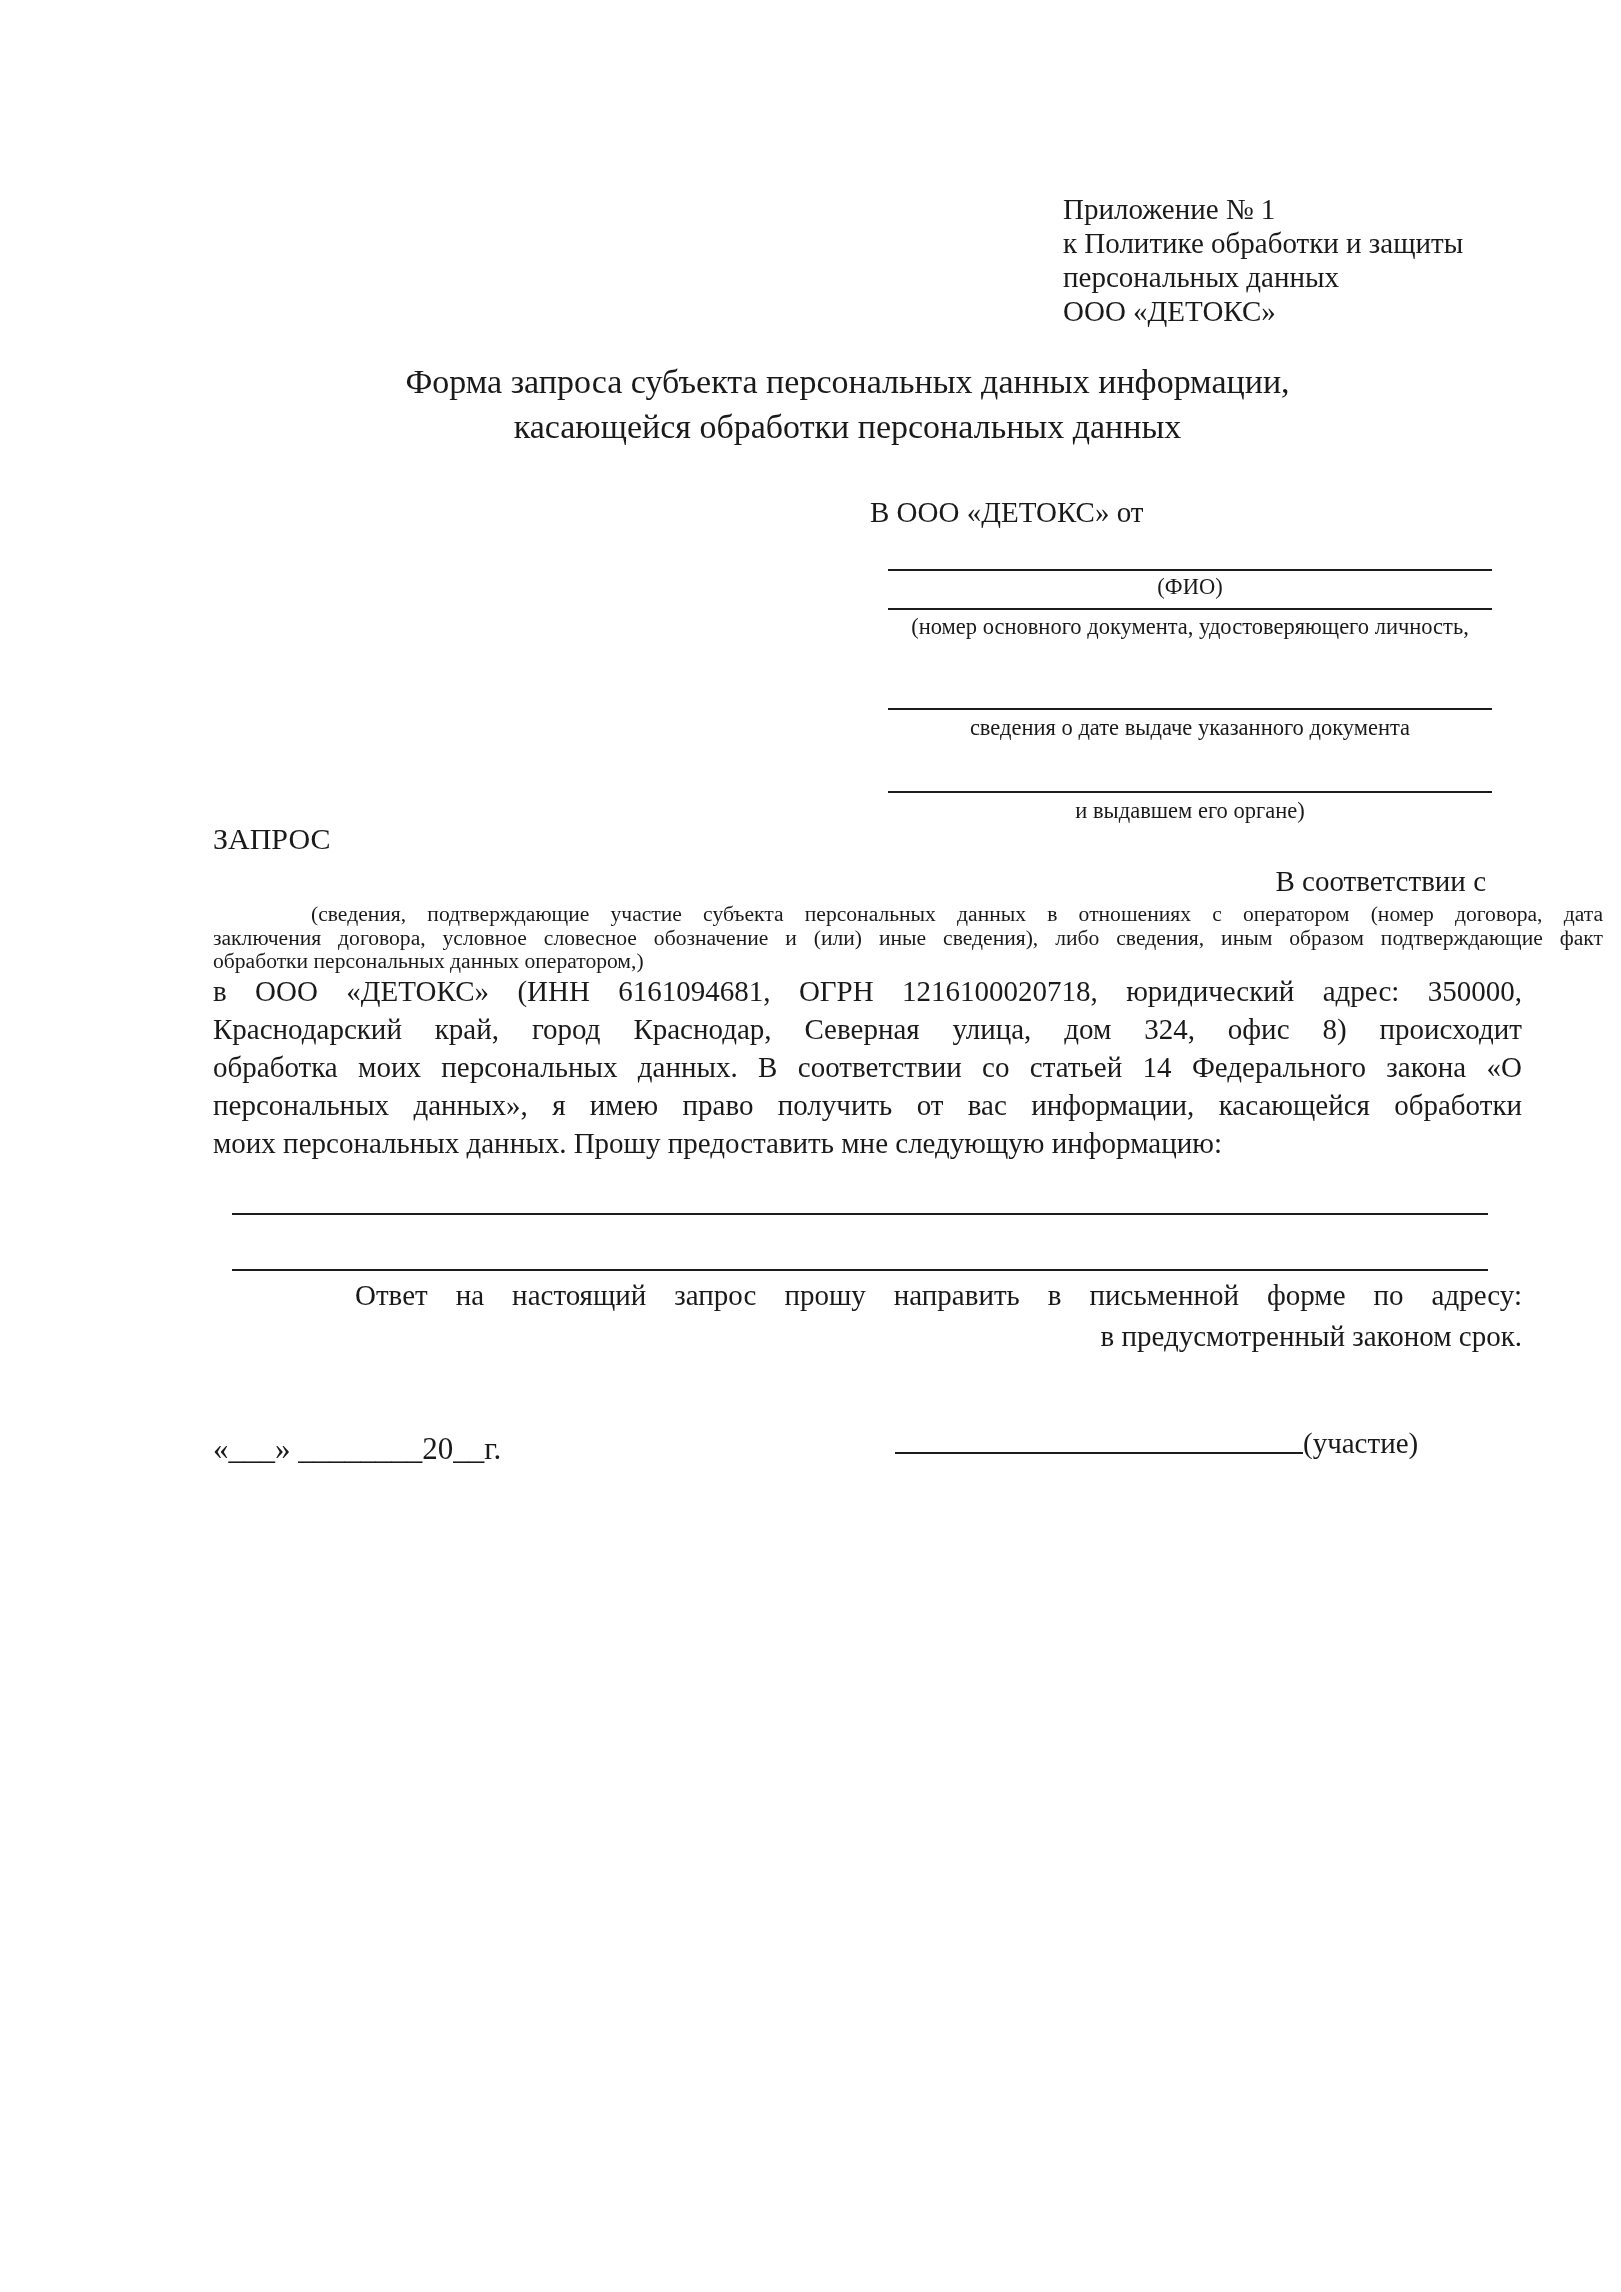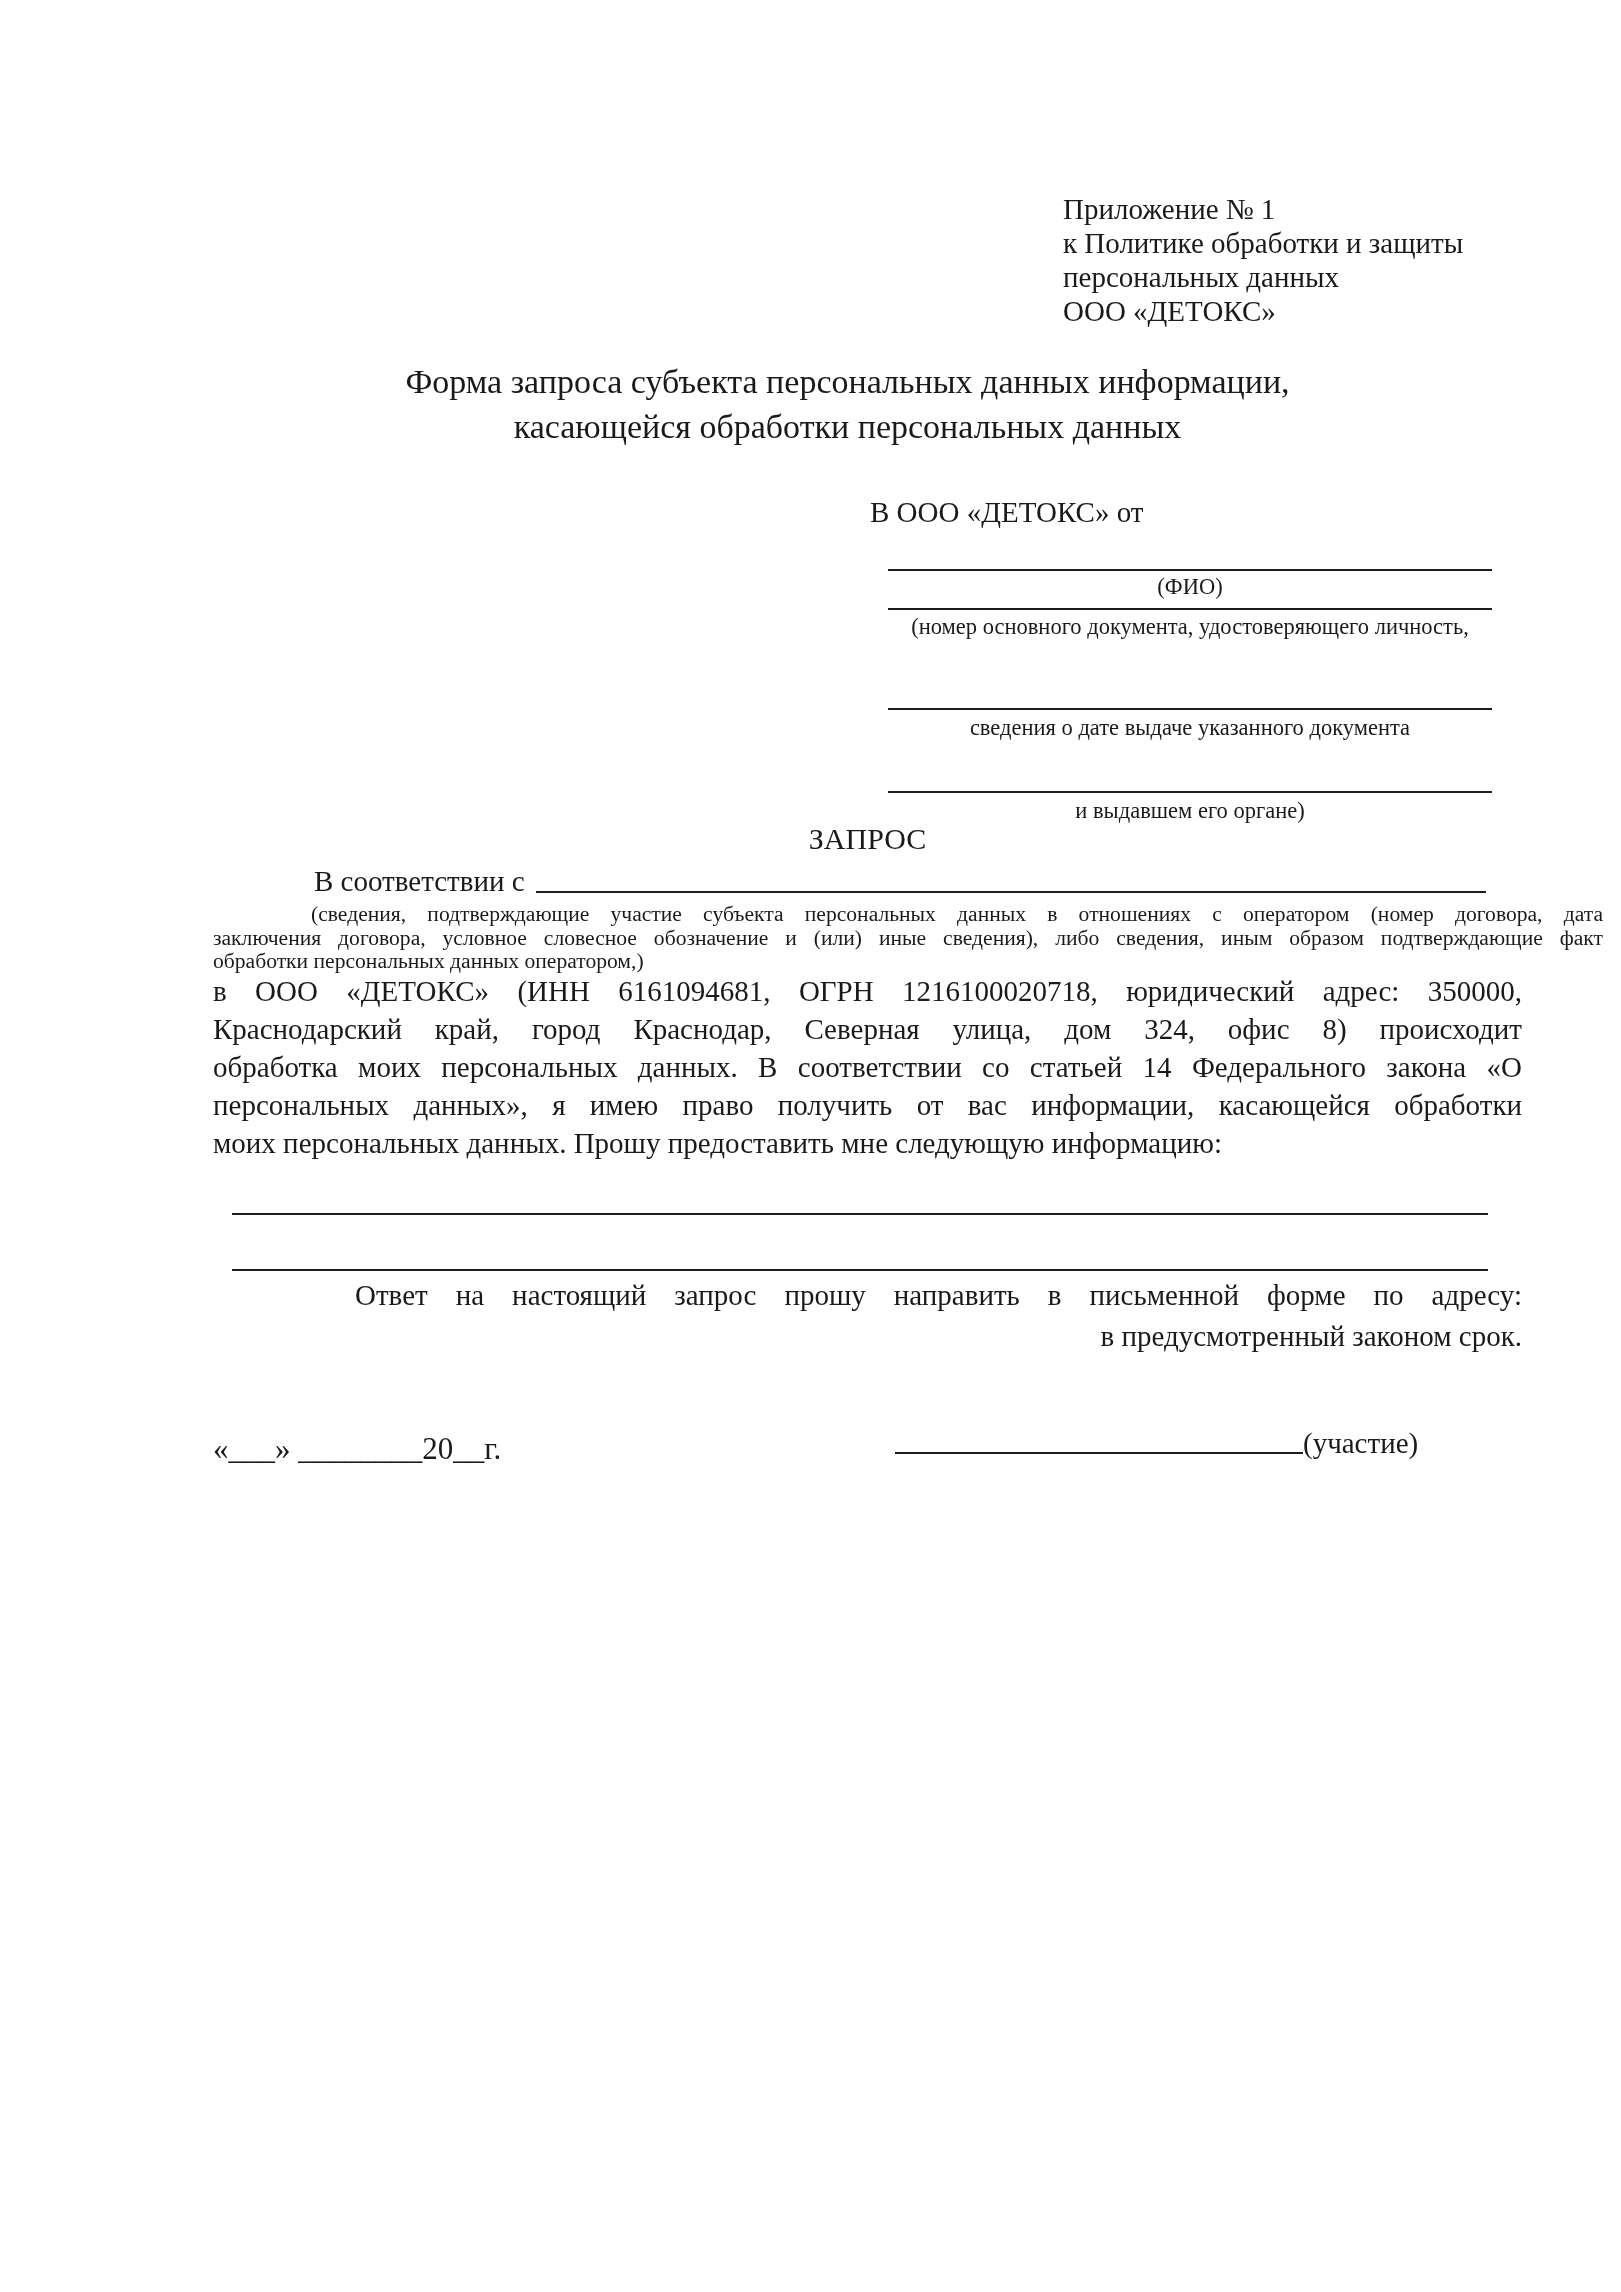--- a/index.html
+++ b/index.html
@@ -20,23 +20,23 @@
   .title-block { left:176px; top:334px; width:1343px; text-align:center;
                  font-weight:normal; font-size:34px; line-height:45px; }
   .title-block div { white-space:nowrap; }
 
   
   .addressee-label { left:870px; top:471px; font-size:29px; white-space:nowrap; }
 
   .field-rule { left:888px; width:604px; height:0; border-top:2.9px solid #1c1c1c; }
   .field-caption { left:888px; width:604px; text-align:center; font-size:22.5px; white-space:nowrap; }
 
-  .zapros-heading { left:213px; top:797px; width:1309px; text-align:center; font-size:30px; }
+  .zapros-heading { left:213px; top:797px; width:1309px; font-size:30px; }
 
-  .according-row { left:314px; top:840px; width:1172px; display:flex; align-items:flex-end; font-size:29px; }
+  .according-row { left:314px; top:840px; width:1172px; display:flex; align-items:flex-end; font-size:29px;flex-direction:column; }
   .according-row .label { white-space:nowrap; }
   .fill-line { flex:1; border-bottom:2.9px solid #1c1c1c; margin-left:11.8px; margin-bottom:4.9px; }
 
   .footnote-block { left:213px; top:878px; width:1390px; font-size:21.6px; line-height:23.5px; }
   .footnote-block .jl { text-align:justify; text-align-last:justify; }
   .footnote-block .first { text-indent:98px; }
 
   .body-block { left:213px; top:947px; width:1309px; font-size:29px; line-height:38px; }
   .body-block .jl { text-align:justify; text-align-last:justify; }
 

